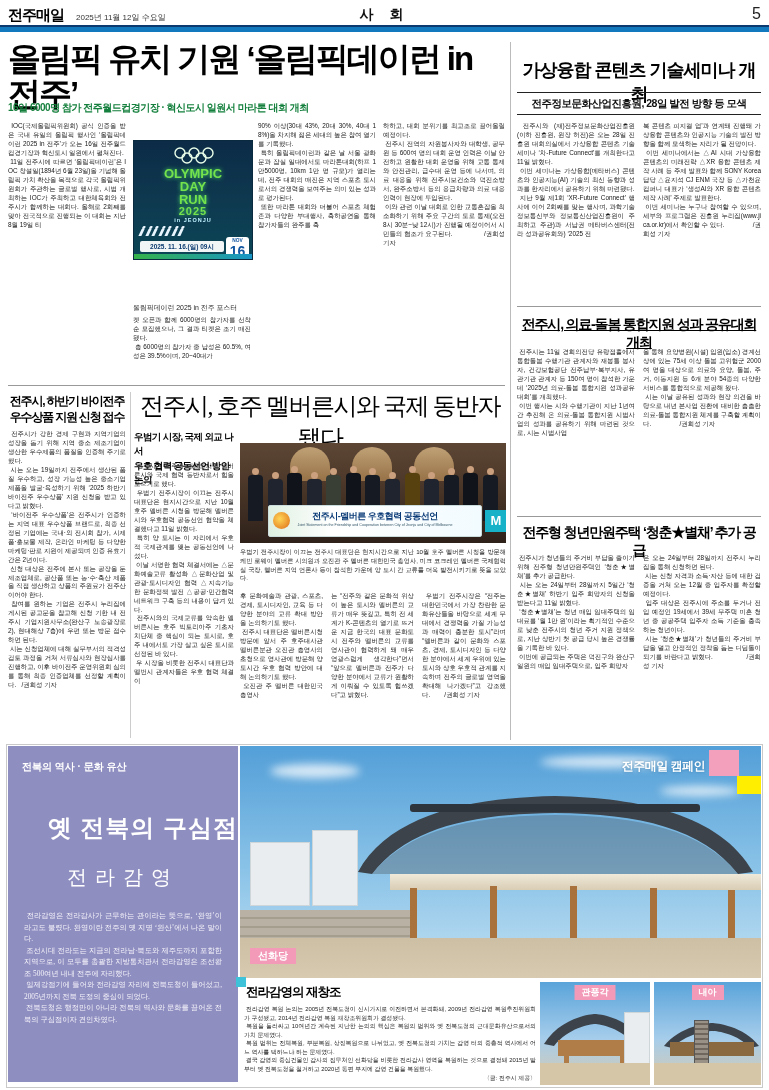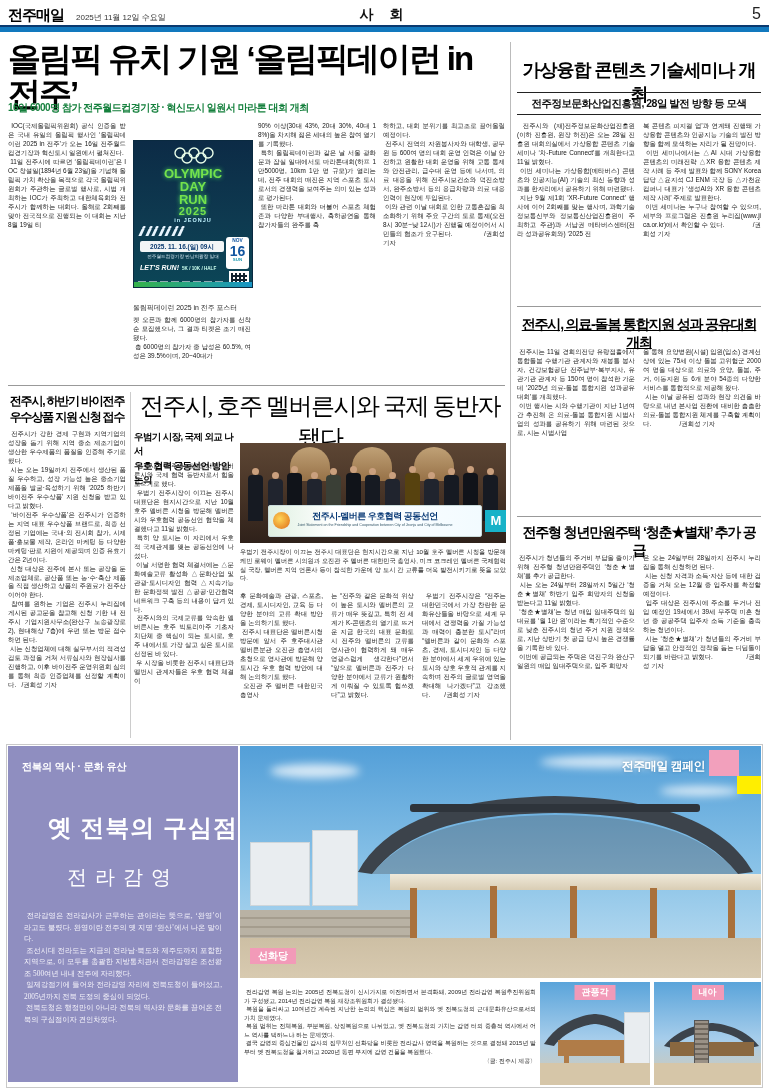--- a/index.html
+++ b/index.html
@@ -20,21 +20,21 @@
   .h-left2{font-size:12px;font-weight:bold;letter-spacing:-1.2px;text-align:center;line-height:1.3;color:#000;}
   .subbox{border-top:1px solid #222;border-bottom:1px solid #222;font-size:10.5px;font-weight:bold;text-align:center;line-height:21px;letter-spacing:-0.5px;}
   .msub{font-size:9.5px;font-weight:bold;letter-spacing:-0.6px;line-height:1.5;color:#000;}
   
   .bt{font-size:6.4px;line-height:1.4;text-align:justify;white-space:pre-wrap;word-break:break-all;color:#141414;}
   .cap{font-size:6.2px;line-height:1.42;text-align:justify;white-space:pre-wrap;word-break:break-all;color:#222;}
   .pcap{font-size:6.9px;color:#222;}
   .vdiv{width:1px;background:#bbb;}
   .hdiv{height:1px;background:#999;}
   
-  .poster{left:133px;top:140px;width:120px;height:148px;background:linear-gradient(180deg,#0c2b46,#0e3a50 55%,#0b4657);border:1px solid #0a2a40;box-sizing:border-box;overflow:hidden;}
+  .poster{left:133px;top:140px;width:120px;height:120px;background:linear-gradient(180deg,#0c2b46,#0e3a50 55%,#0b4657);border:1px solid #0a2a40;box-sizing:border-box;overflow:hidden;}
   .poster .rings{left:39px;top:6px;}
   .ptitle{width:100%;text-align:center;color:#74e24c;font-weight:bold;font-family:"Liberation Sans",sans-serif;text-shadow:0 0 4px #4bdc6a;line-height:1;}
   .pt1{top:26px;font-size:13px;}.pt2{top:39px;font-size:13px;}.pt3{top:52px;font-size:13px;}
   .pt4{top:65px;font-size:11px;letter-spacing:1px;}
   .pt5{top:77px;font-size:5.5px;color:#bff3ff;text-shadow:none;font-weight:bold;letter-spacing:1px;}
   .runners{left:6px;top:88px;width:85px;display:flex;}
   .runner{display:inline-block;width:2.5px;height:7px;background:#eaf6ff;transform:skewX(-25deg);margin:0 4px 0 0;position:relative;}
   .runner::before{content:"";position:absolute;top:-3px;left:0;width:2.5px;height:2.5px;border-radius:50%;background:#eaf6ff;}
   .pdatebox{left:6px;top:100px;width:84px;background:rgba(255,255,255,.95);border-radius:2px;color:#0a3a70;font-size:6.5px;font-weight:bold;text-align:center;line-height:11px;height:11px;}
   .pplace{left:4px;top:113px;width:90px;color:#d8ecf6;font-size:4.6px;text-align:center;}
@@ -286,20 +286,21 @@
   <div class="pillar" style="left:250px;height:52px;"></div>
   <div class="pillar" style="left:330px;height:52px;"></div>
   <div class="pillar" style="left:410px;height:50px;"></div>
   <div class="pillar" style="left:488px;height:48px;"></div>
   <div class="stonewall"></div>
   <div class="ground"></div>
   <div class="label-pink" style="left:10px;bottom:14px;">선화당</div>
 </div>
 
 <div class="abs capbox">
+  <div class="capttl"><span class="cyansq"></span><span>전라감영의 재창조</span></div>
   <div class="capbody"> 전라감영 복원 논의는 2005년 전북도청이 신시가지로 이전하면서 본격화돼, 2009년 전라감영 복원추진위원회가 구성됐고, 2014년 전라감영 복원 재창조위원회가 결성됐다.
  복원을 둘러싸고 10여년간 계속된 지난한 논의의 핵심은 복원의 범위와 옛 전북도청의 근대문화유산으로서의 가치 문제였다.
  복원 범위는 전체복원, 부분복원, 상징복원으로 나뉘었고, 옛 전북도청의 가치는 감영 터의 중층적 역사에서 어느 역사를 택하느냐 하는 문제였다.
  결국 감영의 중심건물인 감사의 집무처인 선화당을 비롯한 전라감사 영역을 복원하는 것으로 결정돼 2015년 말부터 옛 전북도청을 철거하고 2020년 동편 부지에 감영 건물을 복원했다.</div>
   <div class="capcredit">〈글: 전주시 제공〉</div>
 </div>
 
 <div class="abs sphoto sp1">
   <svg class="abs" style="left:0;top:26px;" width="110" height="40" viewBox="0 0 110 40">
     <path d="M4,36 C20,10 50,6 55,6 C60,6 90,10 106,36 L96,38 C82,20 60,16 55,16 C50,16 28,20 14,38 Z" fill="#3c434b"></path>

